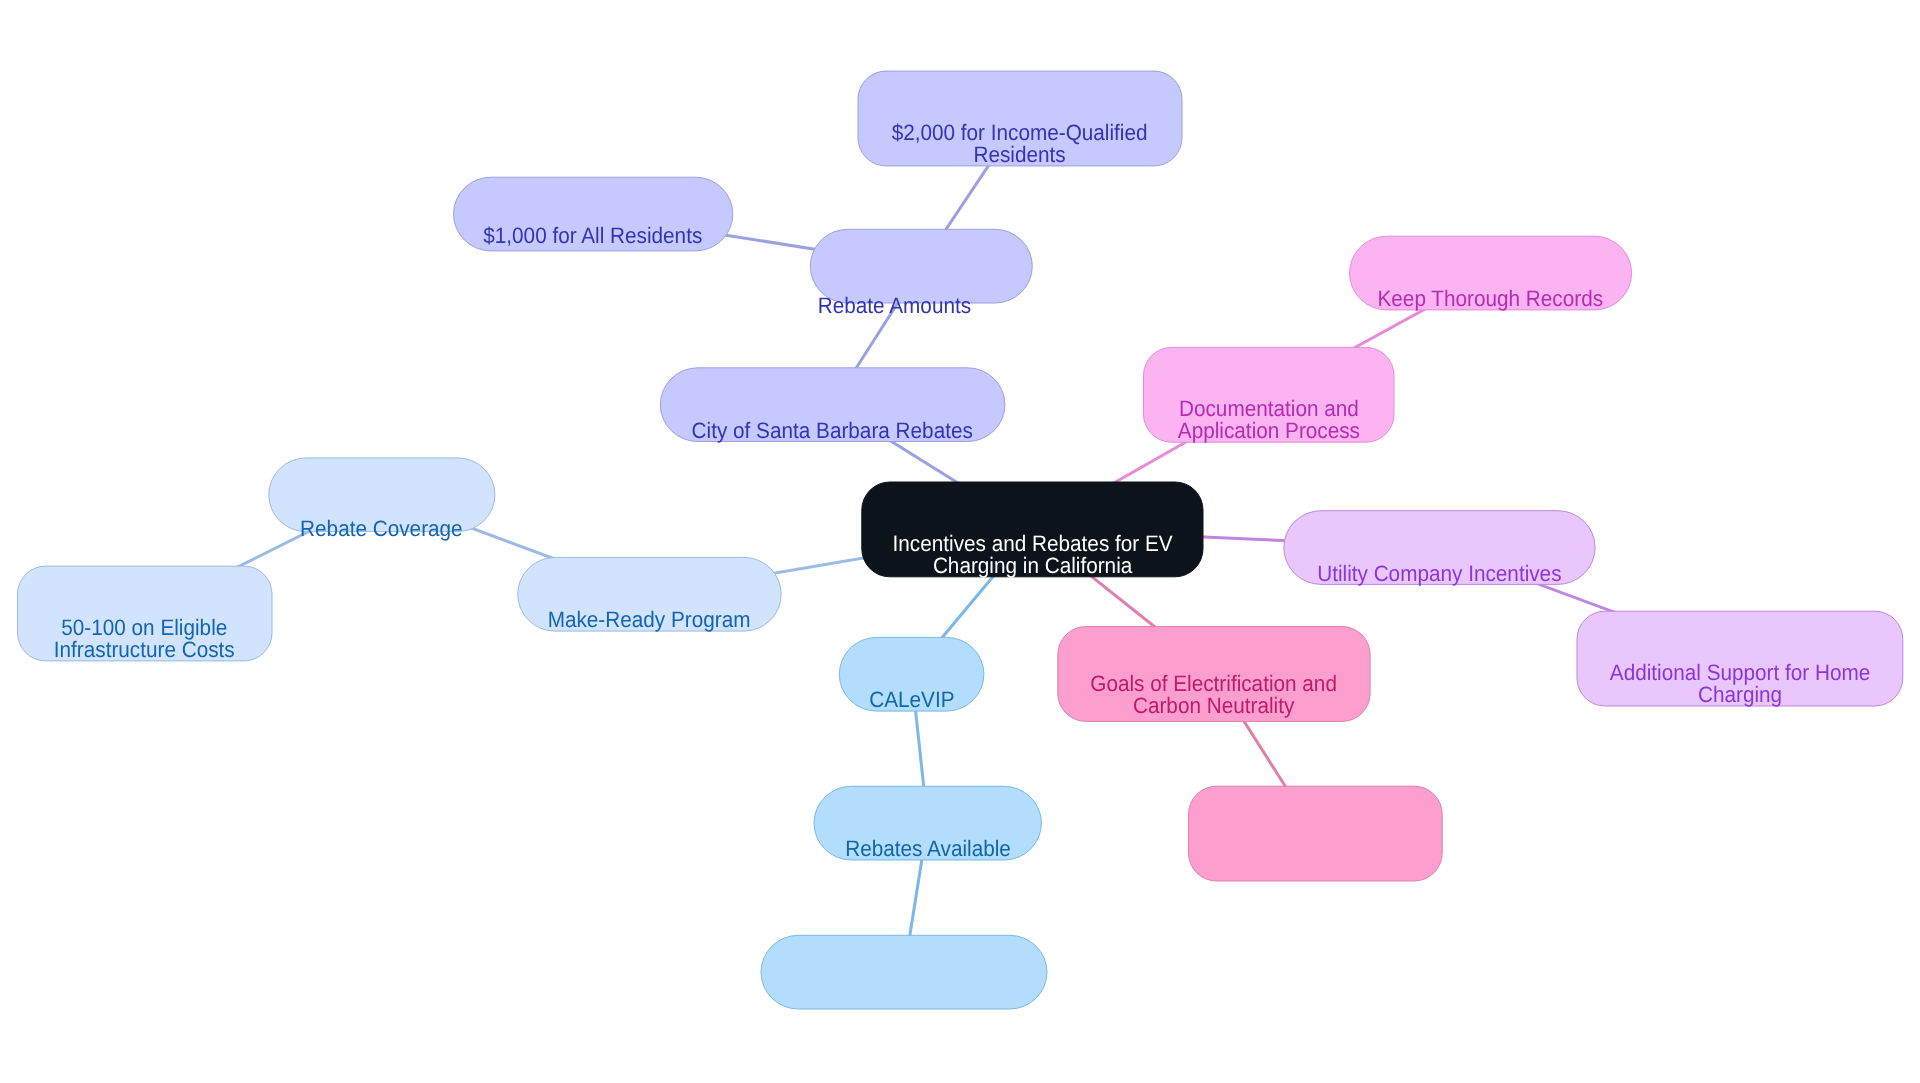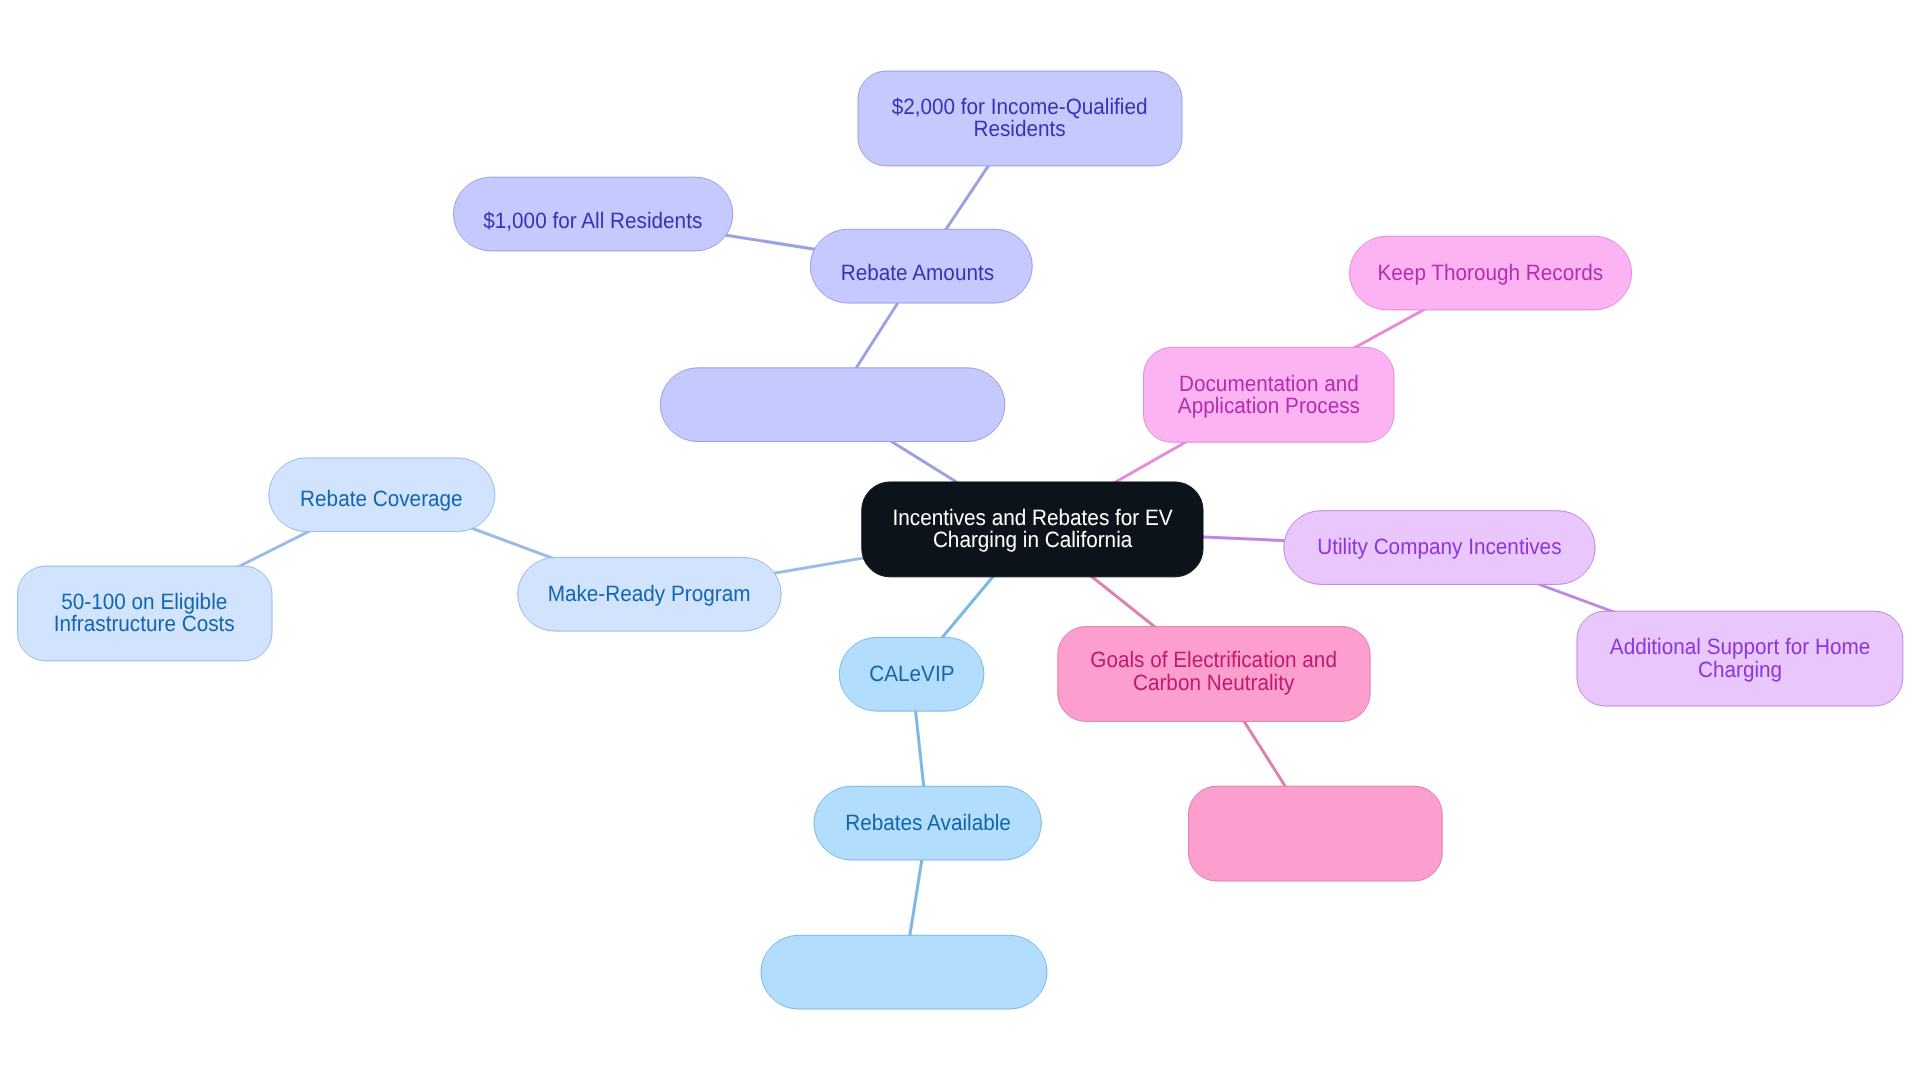--- a/index.html
+++ b/index.html
@@ -5,21 +5,21 @@
 <style>
   html, body { margin:0; padding:0; background:#ffffff; }
   #canvas {
     position:relative; width:1920px; height:1083px; background:#ffffff; overflow:hidden;
     font-family:"Liberation Sans", sans-serif;
     -webkit-font-smoothing:antialiased; text-rendering:geometricPrecision;
   }
   #diagram-layer { position:absolute; left:0; top:0; width:1920px; height:1083px; }
   #labels-layer  { position:absolute; left:0; top:0; width:1920px; height:1083px; }
   .node {
-    position:absolute; display:flex; align-items:center; justify-content:center;
+    position:absolute; display:flex; align-items:flex-end; justify-content:center;
     text-align:center; box-sizing:border-box;
   }
   .node .lbl {
     display:block; white-space:pre-line; line-height:22.2px;
     transform:scaleX(0.93); backface-visibility:hidden;
   }
 </style>
 </head>
 <body>
 
@@ -63,24 +63,27 @@
     <rect x="1283.8" y="510.7" width="311.3" height="73.7" rx="37.4" ry="37.4" fill="#E9C7FC" stroke="#BE86DF" stroke-width="1"></rect>
     <rect x="1577.0" y="611.2" width="325.8" height="94.8" rx="28" ry="28" fill="#E9C7FC" stroke="#BE86DF" stroke-width="1"></rect>
     </g>
   </svg>
 
   <div id="labels-layer">
   <div class="node" style="left:861.3px;top:481.5px;width:342px;height:95.8px">
     <span class="lbl" style="color:#FFFFFF;font-size:22.3px">Incentives and Rebates for EV
 Charging in California</span>
   </div>
-  <div class="node" style="left:806px;top:228.8px;width:223.0px;height:88px">
+  <div class="node" style="left:659.8px;top:367.3px;width:345.6px;height:74.7px">
+    <span class="lbl" style="color:#3333B4;font-size:22.3px">City of Santa Barbara Rebates</span>
+  </div>
+  <div class="node" style="left:783px;top:228.8px;width:223.0px;height:88px">
     <span class="lbl" style="color:#3333B4;font-size:22.3px">Rebate Amounts</span>
   </div>
-  <div class="node" style="left:453.0px;top:184px;width:280.3px;height:74.7px">
+  <div class="node" style="left:453.0px;top:173px;width:280.3px;height:74.7px">
     <span class="lbl" style="color:#3333B4;font-size:22.3px">$1,000 for All Residents</span>
   </div>
   <div class="node" style="left:857.5px;top:70.6px;width:325.0px;height:95.8px">
     <span class="lbl" style="color:#3333B4;font-size:22.3px">$2,000 for Income-Qualified
 Residents</span>
   </div>
   <div class="node" style="left:517.2px;top:556.9px;width:264.5px;height:74.7px">
     <span class="lbl" style="color:#1265B0;font-size:22.3px">Make-Ready Program</span>
   </div>
   <div class="node" style="left:268.3px;top:457.4px;width:227.1px;height:83px">

